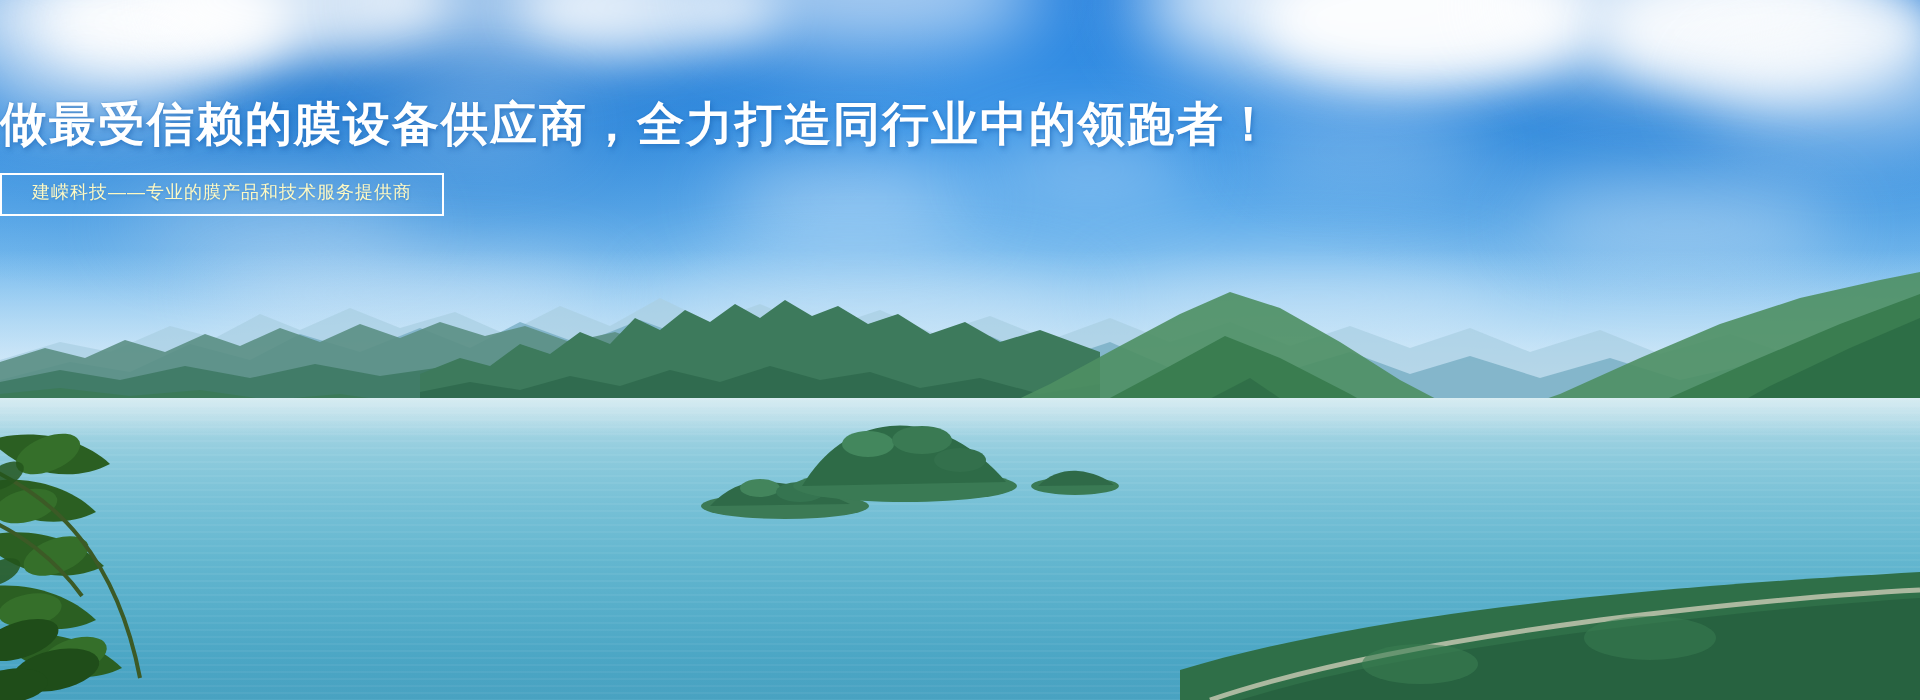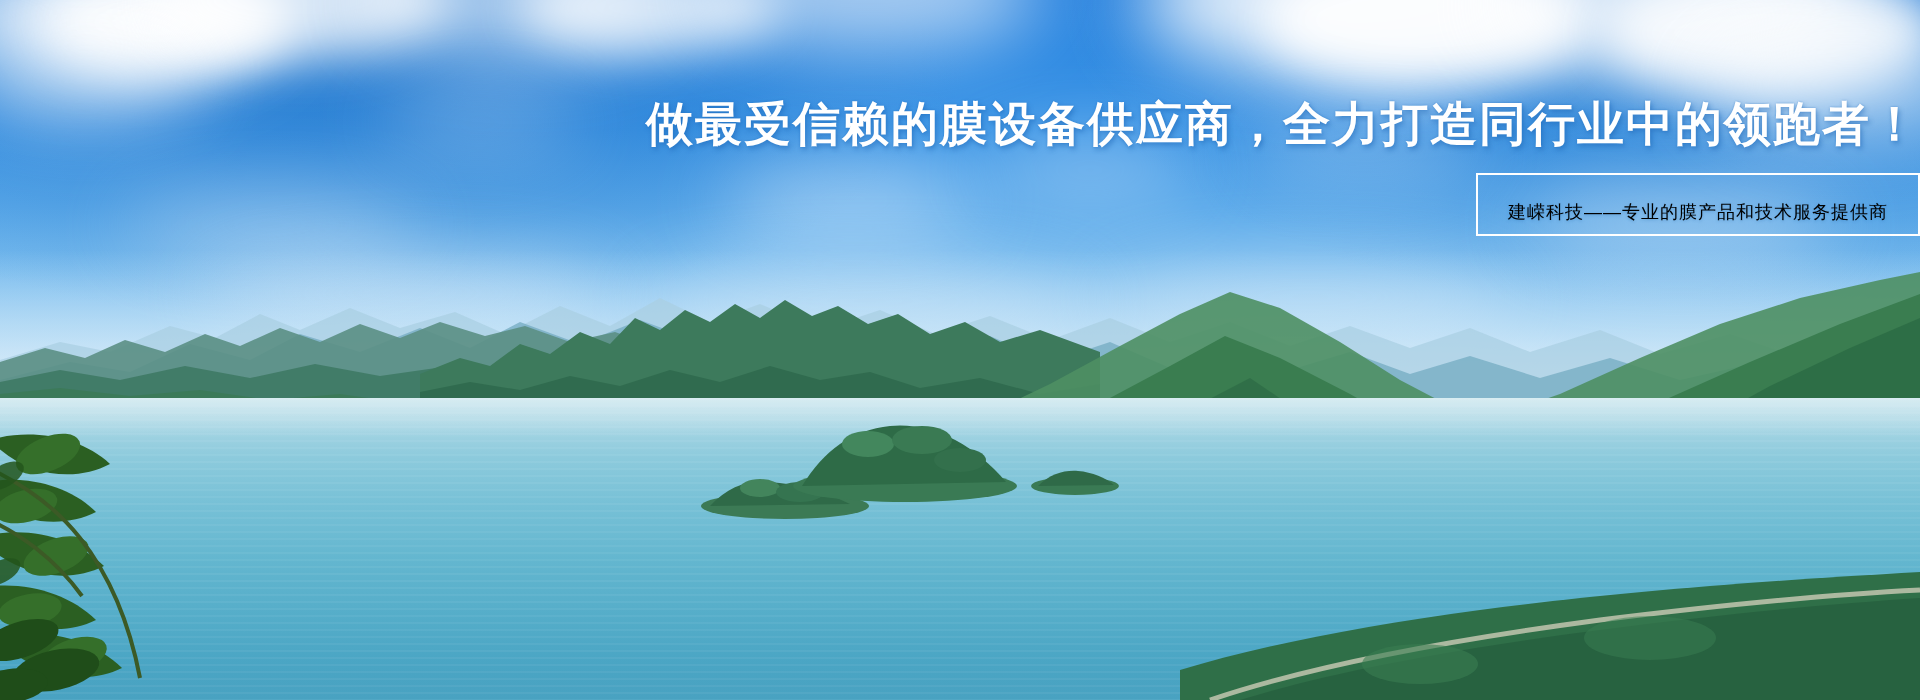--- a/index.html
+++ b/index.html
@@ -63,42 +63,42 @@
     position:absolute; left:0; top:398px; width:1920px; height:302px;
     background:
       linear-gradient(to bottom, rgba(255,255,255,.45) 0, rgba(255,255,255,0) 40px),
       repeating-linear-gradient(to bottom, rgba(255,255,255,.055) 0 2px, rgba(255,255,255,0) 2px 7px);
     opacity:.9;
   }
 
   
   .hero-text{
     position:absolute; left:0; top:0; width:1920px; height:700px;
-    display:flex; flex-direction:column; align-items:flex-end;
+    display:flex; flex-direction:column; align-items:flex-start;
     pointer-events:none;
   }
   .headline{
     margin-top:100px;
     font-size:47px; line-height:1; font-weight:bold; color:#ffffff;
     letter-spacing:2px; white-space:nowrap;
     text-shadow: 0 0 2px rgba(30,110,190,.55), 2px 3px 5px rgba(25,95,175,.45);
     pointer-events:auto;
   }
   .subline{
     margin-top:27px;
     font-size:21px; line-height:1; color:#ffffff; letter-spacing:1px;
     white-space:nowrap;
     text-shadow:0 1px 4px rgba(35,110,180,.45);
     pointer-events:auto;
   }
   .tagbox{
     margin-top:26px;
     border:2px solid #ffffff;
-    padding:28px 30px 13px;
-    font-size:18px; line-height:1; color:#000000; letter-spacing:1px;
+    padding:8px 30px 13px;
+    font-size:18px; line-height:1; color:#fef9c3; letter-spacing:1px;
     white-space:nowrap;
     text-shadow:0 1px 3px rgba(35,110,180,.4);
     pointer-events:auto;
   }
 
   
   .leaves { position:absolute; }
 </style>
 </head>
 <body>

